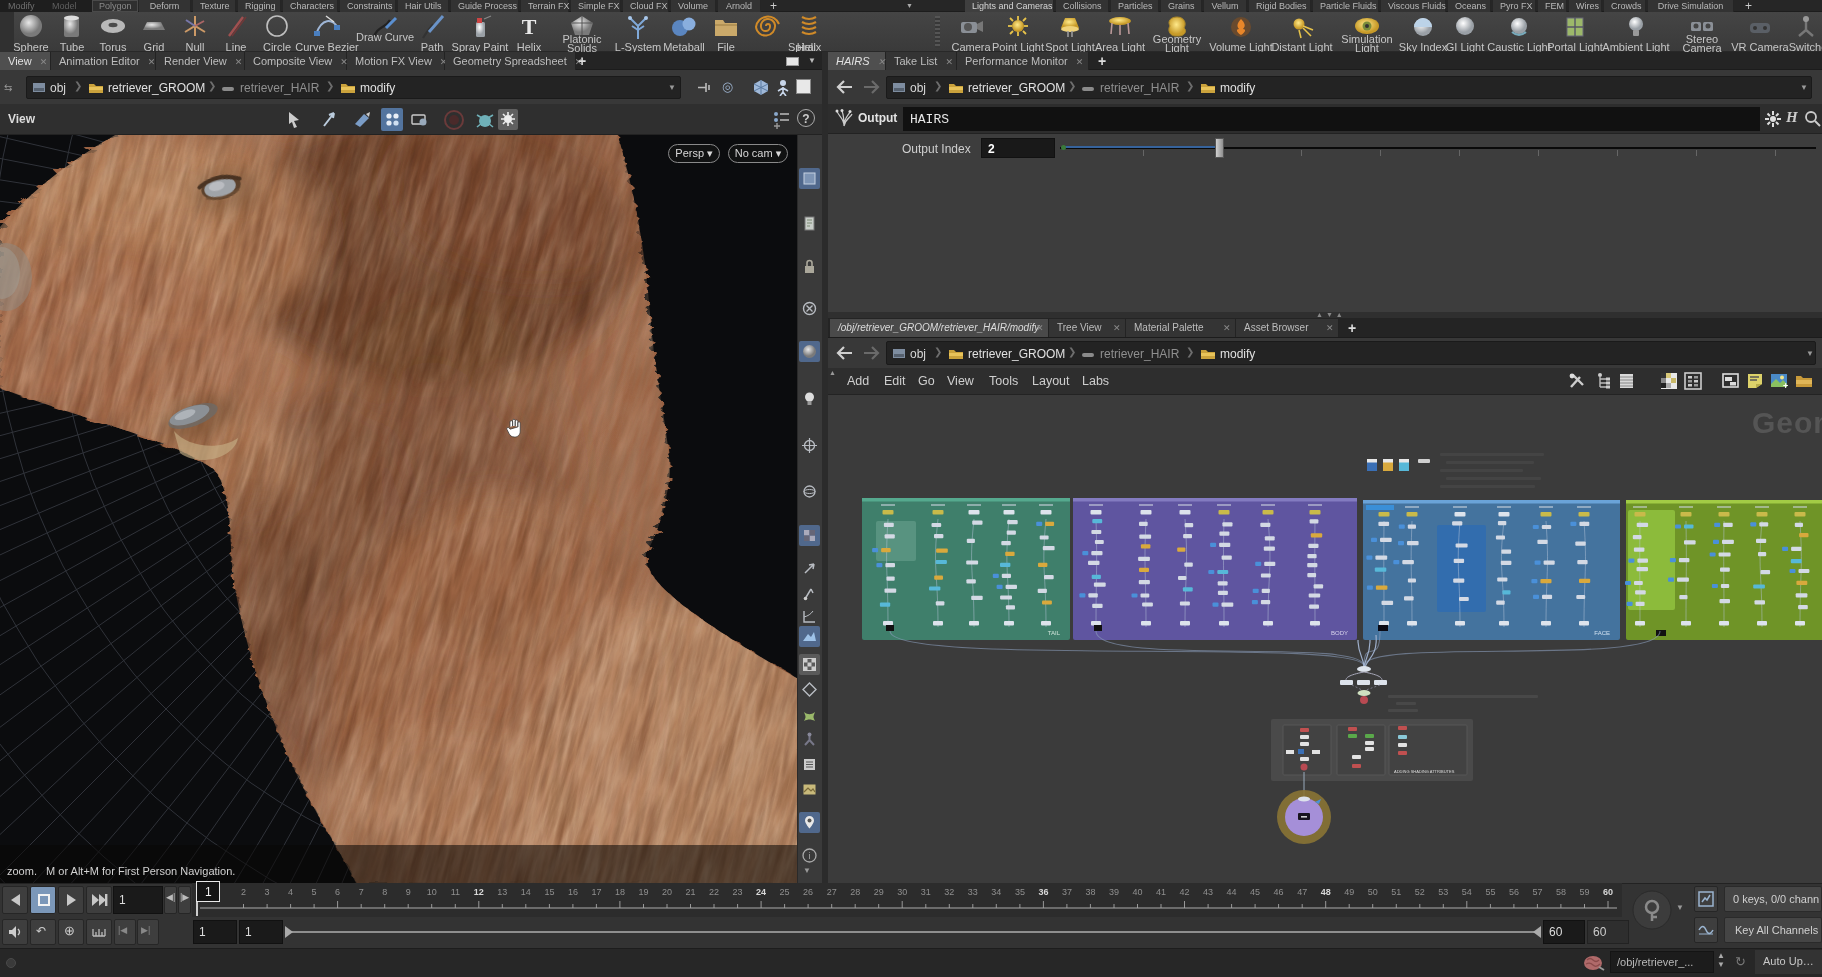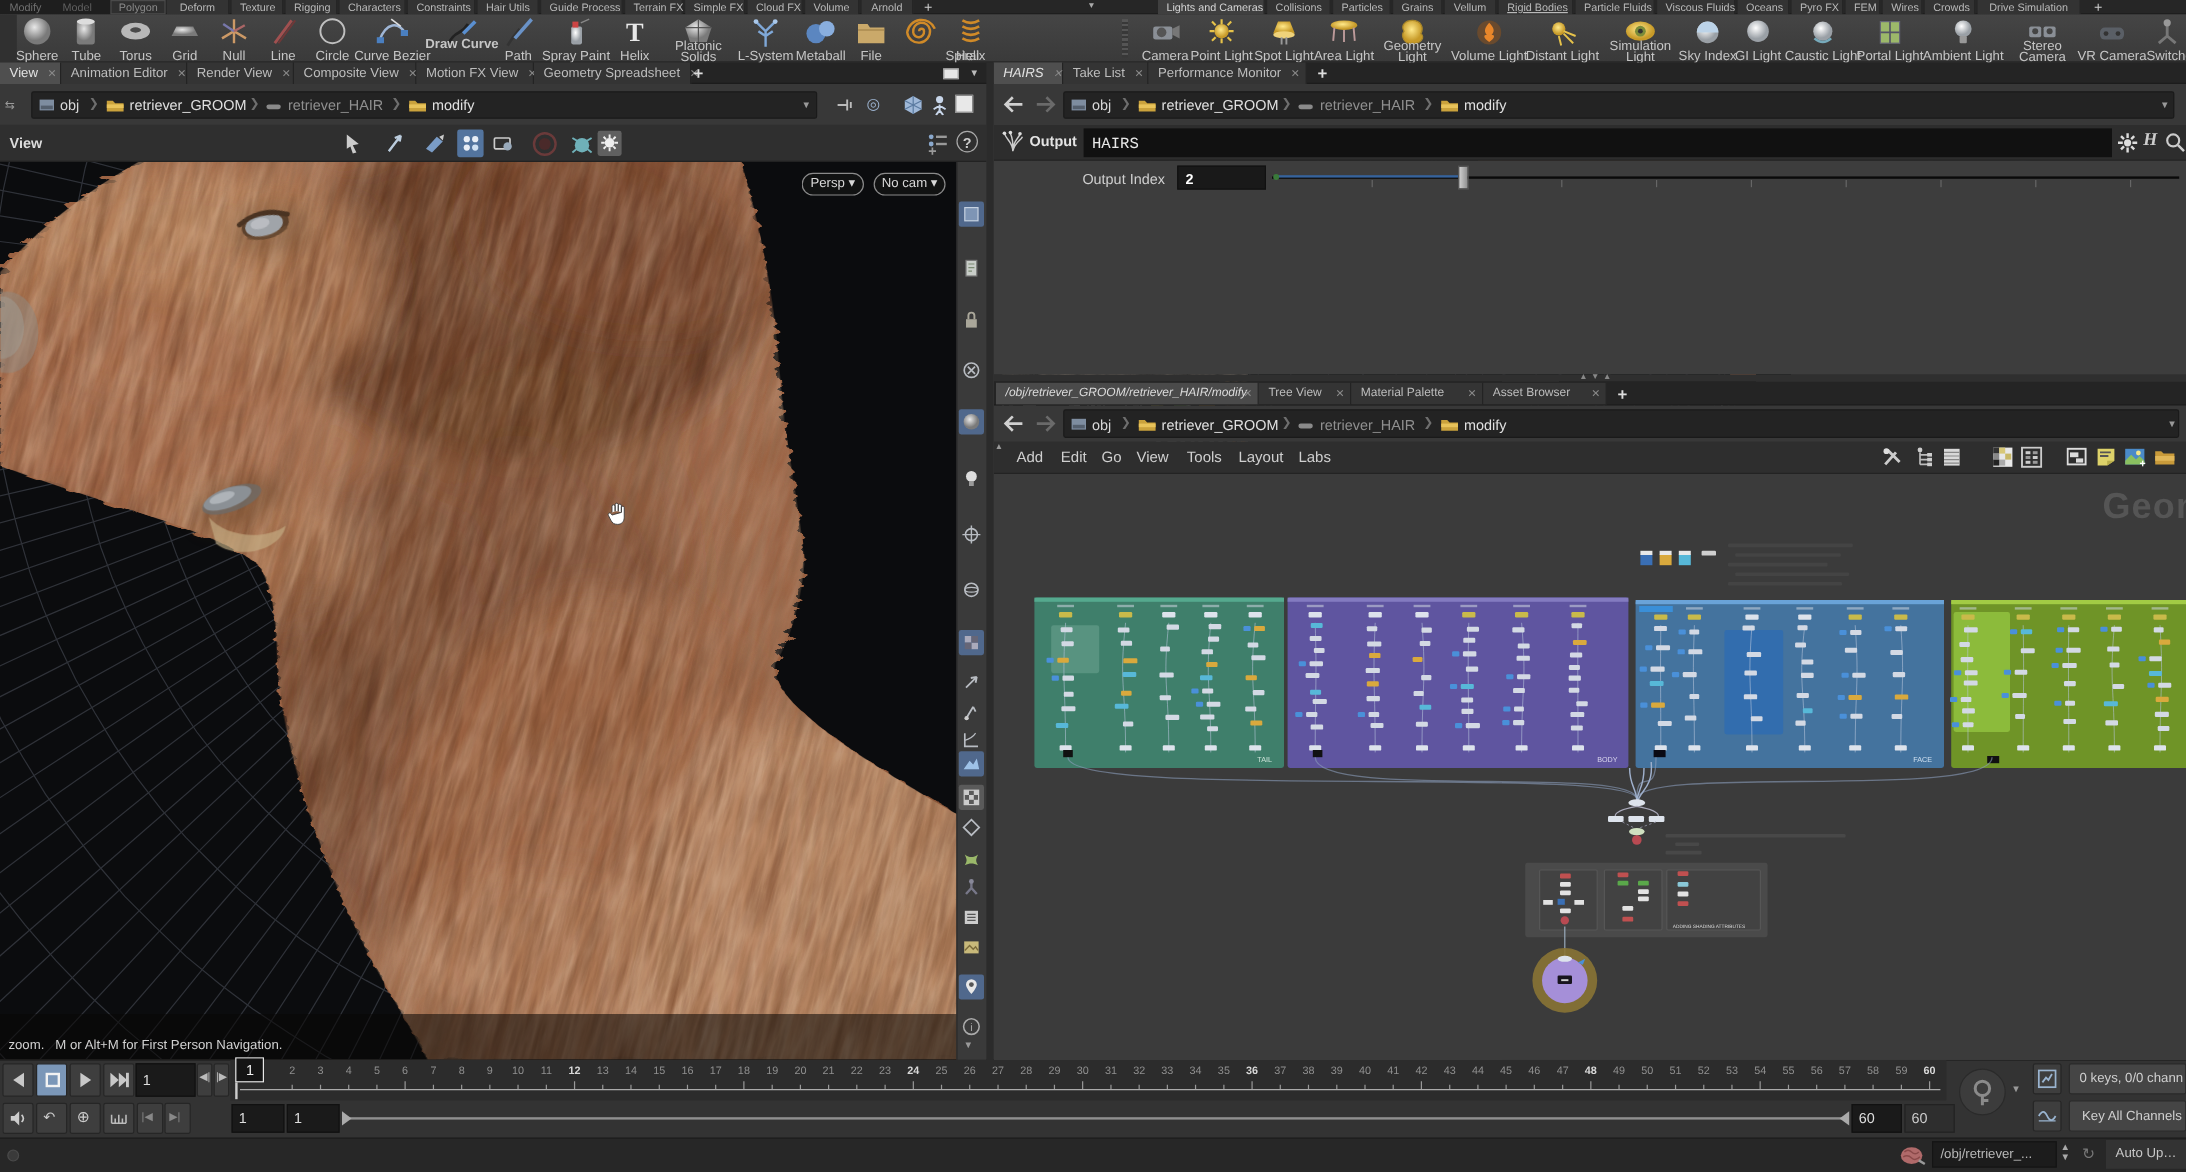--- a/index.html
+++ b/index.html
@@ -31,21 +31,21 @@
 <div class="tab" style="left:623px;width:31px;">Cloud FX</div>
 <div class="tab" style="left:671px;width:30px;">Volume</div>
 <div class="tab" style="left:718px;width:28px;">Arnold</div>
 <div class="abs" style="left:770px;top:-1px;font-size:12px;color:#ccc;">+</div>
 <div class="abs" style="left:906px;top:2px;font-size:7px;color:#aaa;">▼</div>
 <div class="tab" style="left:965px;width:74px;background:#3f3f3f;color:#d5d5d5;">Lights and Cameras</div>
 <div class="tab" style="left:1056px;width:38px;background:#333;color:#b9b9b9;">Collisions</div>
 <div class="tab" style="left:1111px;width:33px;background:#333;color:#b9b9b9;">Particles</div>
 <div class="tab" style="left:1161px;width:26px;background:#333;color:#b9b9b9;">Grains</div>
 <div class="tab" style="left:1204px;width:28px;background:#333;color:#b9b9b9;">Vellum</div>
-<div class="tab" style="left:1249px;width:47px;background:#333;color:#b9b9b9;text-decoration:underline;">Rigid Bodies</div>
+<div class="tab" style="left:1249px;width:47px;background:#333;color:#b9b9b9;">Rigid Bodies</div>
 <div class="tab" style="left:1313px;width:51px;background:#333;color:#b9b9b9;">Particle Fluids</div>
 <div class="tab" style="left:1381px;width:50px;background:#333;color:#b9b9b9;">Viscous Fluids</div>
 <div class="tab" style="left:1448px;width:28px;background:#333;color:#b9b9b9;">Oceans</div>
 <div class="tab" style="left:1493px;width:28px;background:#333;color:#b9b9b9;">Pyro FX</div>
 <div class="tab" style="left:1538px;width:14px;background:#333;color:#b9b9b9;">FEM</div>
 <div class="tab" style="left:1569px;width:18px;background:#333;color:#b9b9b9;">Wires</div>
 <div class="tab" style="left:1604px;width:27px;background:#333;color:#b9b9b9;">Crowds</div>
 <div class="tab" style="left:1648px;width:71px;background:#333;color:#b9b9b9;">Drive Simulation</div>
 <div class="abs" style="left:1745px;top:-1px;font-size:12px;color:#ccc;">+</div>
 <div class="abs" style="left:0px;top:12px;width:1822px;height:40px;background:linear-gradient(#454545,#3a3a3a);border-bottom:1px solid #282828;"></div>
@@ -104,21 +104,21 @@
       <path d="M4 20 C10 4 20 4 26 14" fill="none" stroke="#9fb6d6" stroke-width="2"></path>
       <rect x="2" y="17" width="6" height="5" fill="#4a7fc0"></rect>
       <rect x="22" y="11" width="6" height="5" fill="#4a7fc0"></rect>
       <path d="M14 2 L22 8" stroke="#ddd" stroke-width="1.4"></path>
     </svg>
 <div class="lbl" style="left:293px;top:43px;width:68px;">Curve Bezier</div>
 <svg class="abs" style="left:370px;top:14px" width="30" height="28" viewBox="0 0 30 28">
       <path d="M4 22 C10 10 14 16 20 6" fill="none" stroke="#222" stroke-width="2.4"></path>
       <path d="M16 14 L26 4" stroke="#5a8fd0" stroke-width="3"></path>
     </svg>
-<div class="lbl" style="left:351px;top:33px;width:68px;font-weight:bold;">Draw Curve</div>
+<div class="lbl" style="left:351px;top:33px;width:68px;">Draw Curve</div>
 <svg class="abs" style="left:417px;top:14px" width="30" height="28" viewBox="0 0 30 28">
       <path d="M6 24 C12 14 12 16 16 10" fill="none" stroke="#333" stroke-width="2.2"></path>
       <path d="M12 18 L26 2" stroke="#6a93c8" stroke-width="3"></path>
     </svg>
 <div class="lbl" style="left:398px;top:43px;width:68px;">Path</div>
 <svg class="abs" style="left:465px;top:14px" width="30" height="28" viewBox="0 0 30 28">
       <rect x="11" y="8" width="9" height="15" rx="1.5" fill="url(#wht)"></rect>
       <rect x="12" y="4" width="5" height="5" fill="#c44"></rect>
       <path d="M19 5 L26 2" stroke="#888" stroke-width="1.2"></path>
     </svg>

